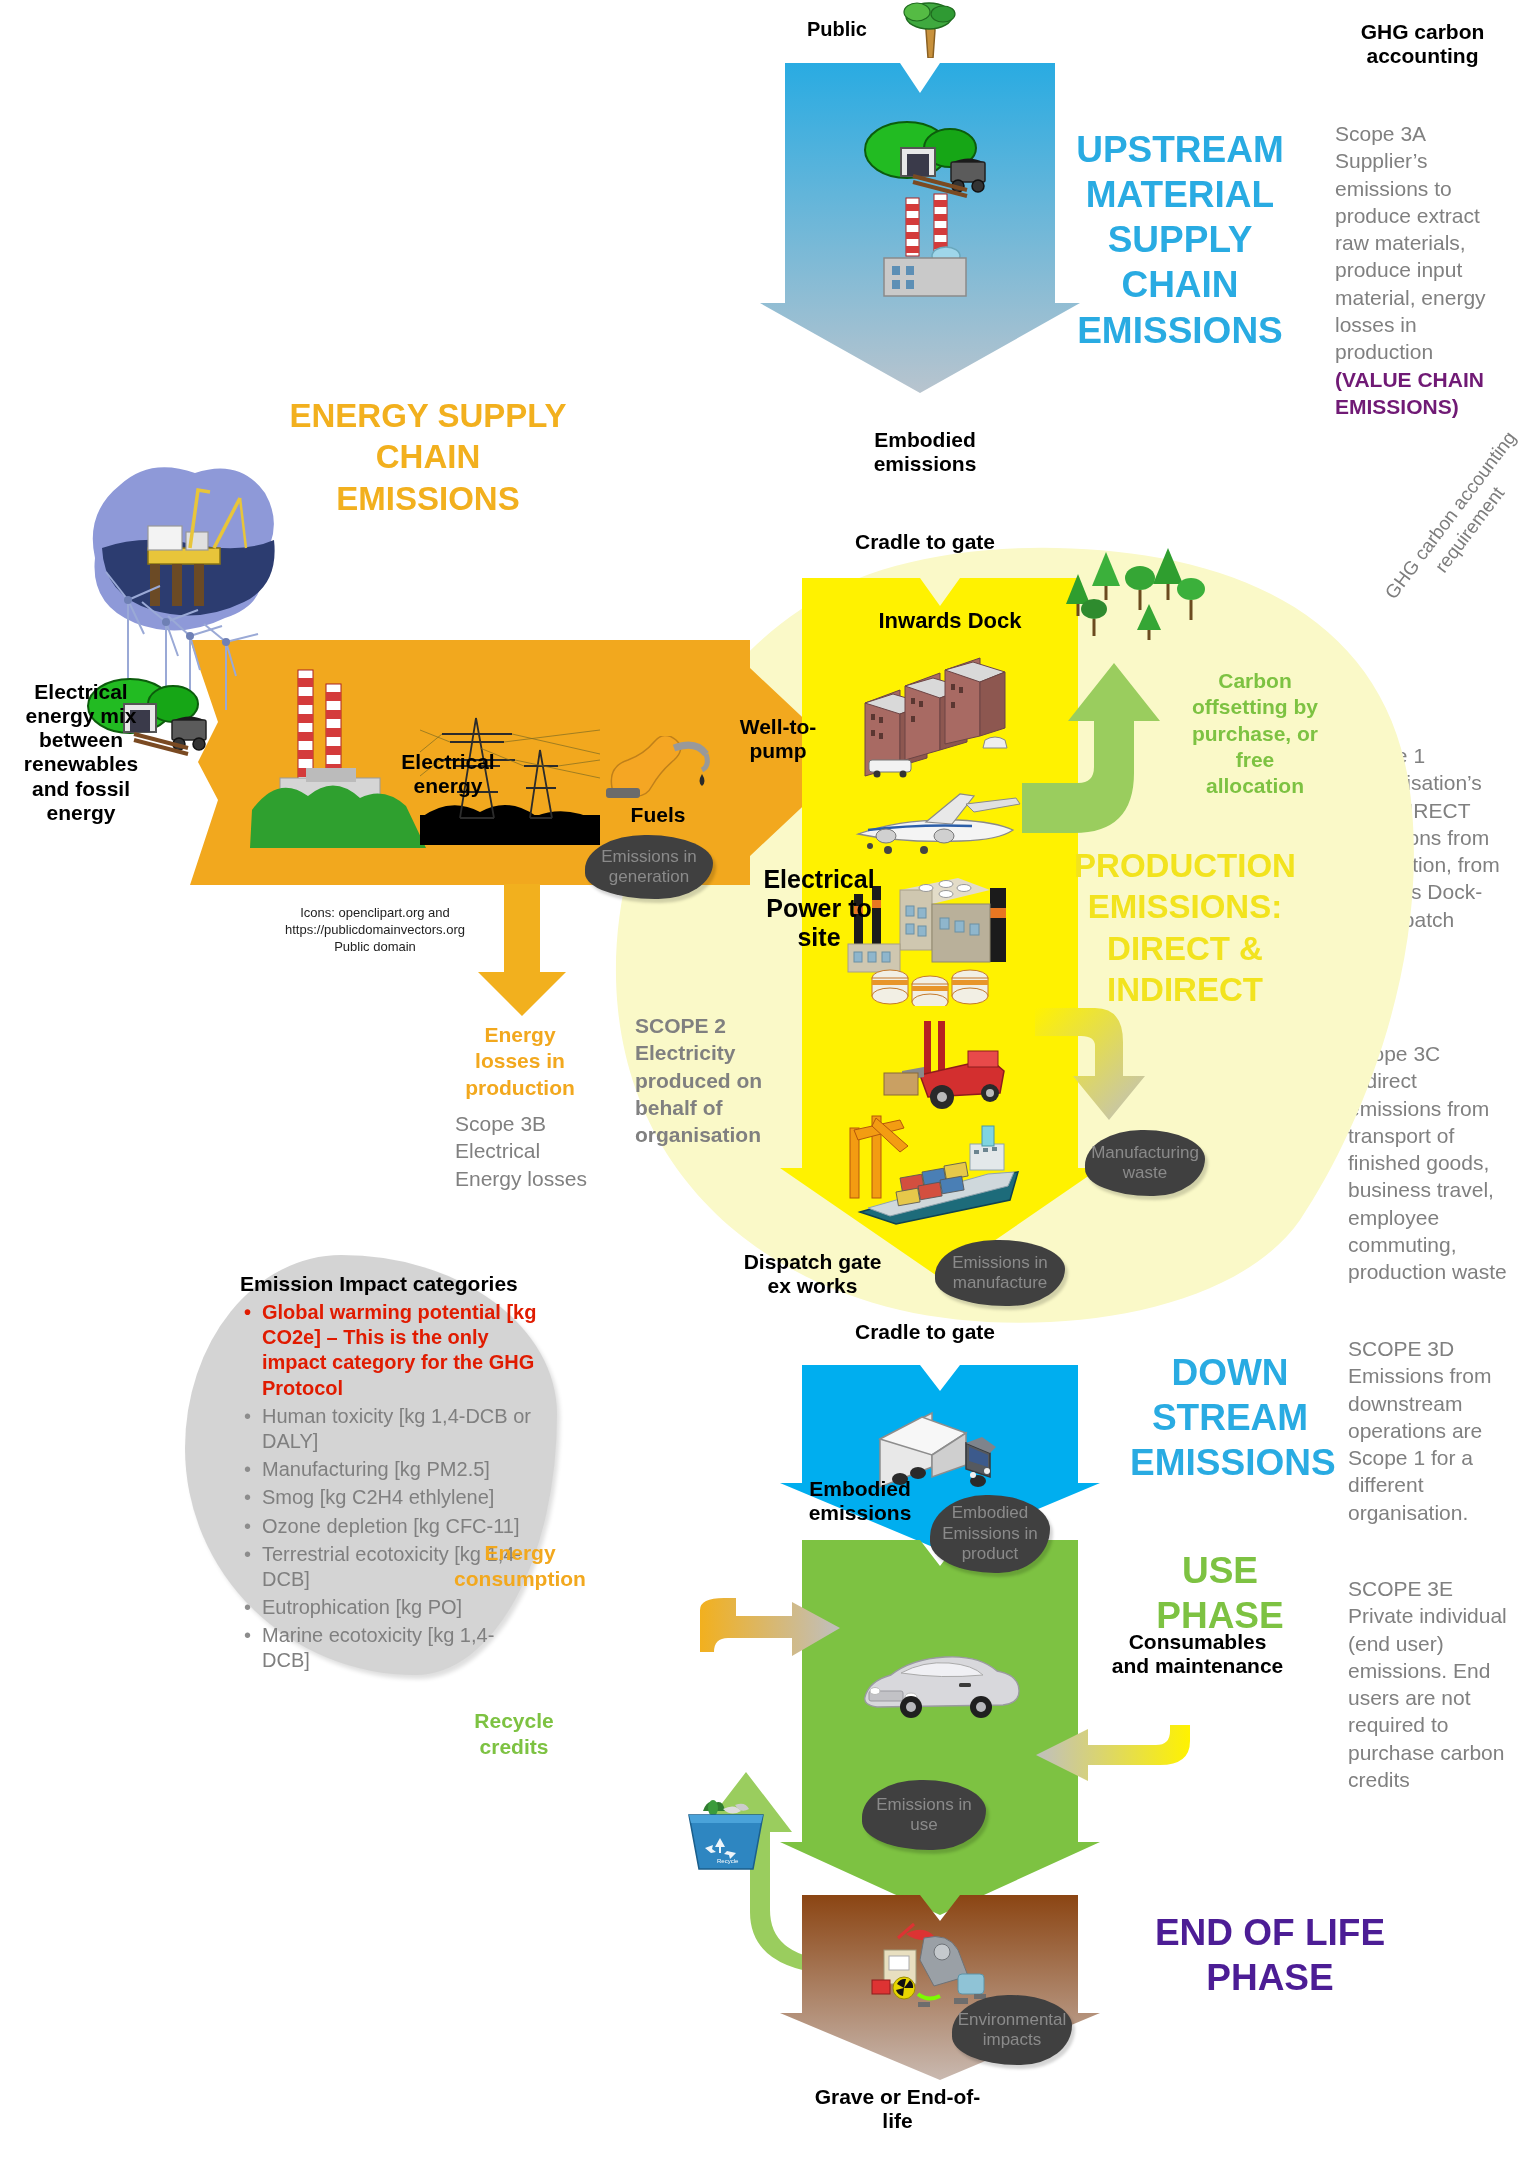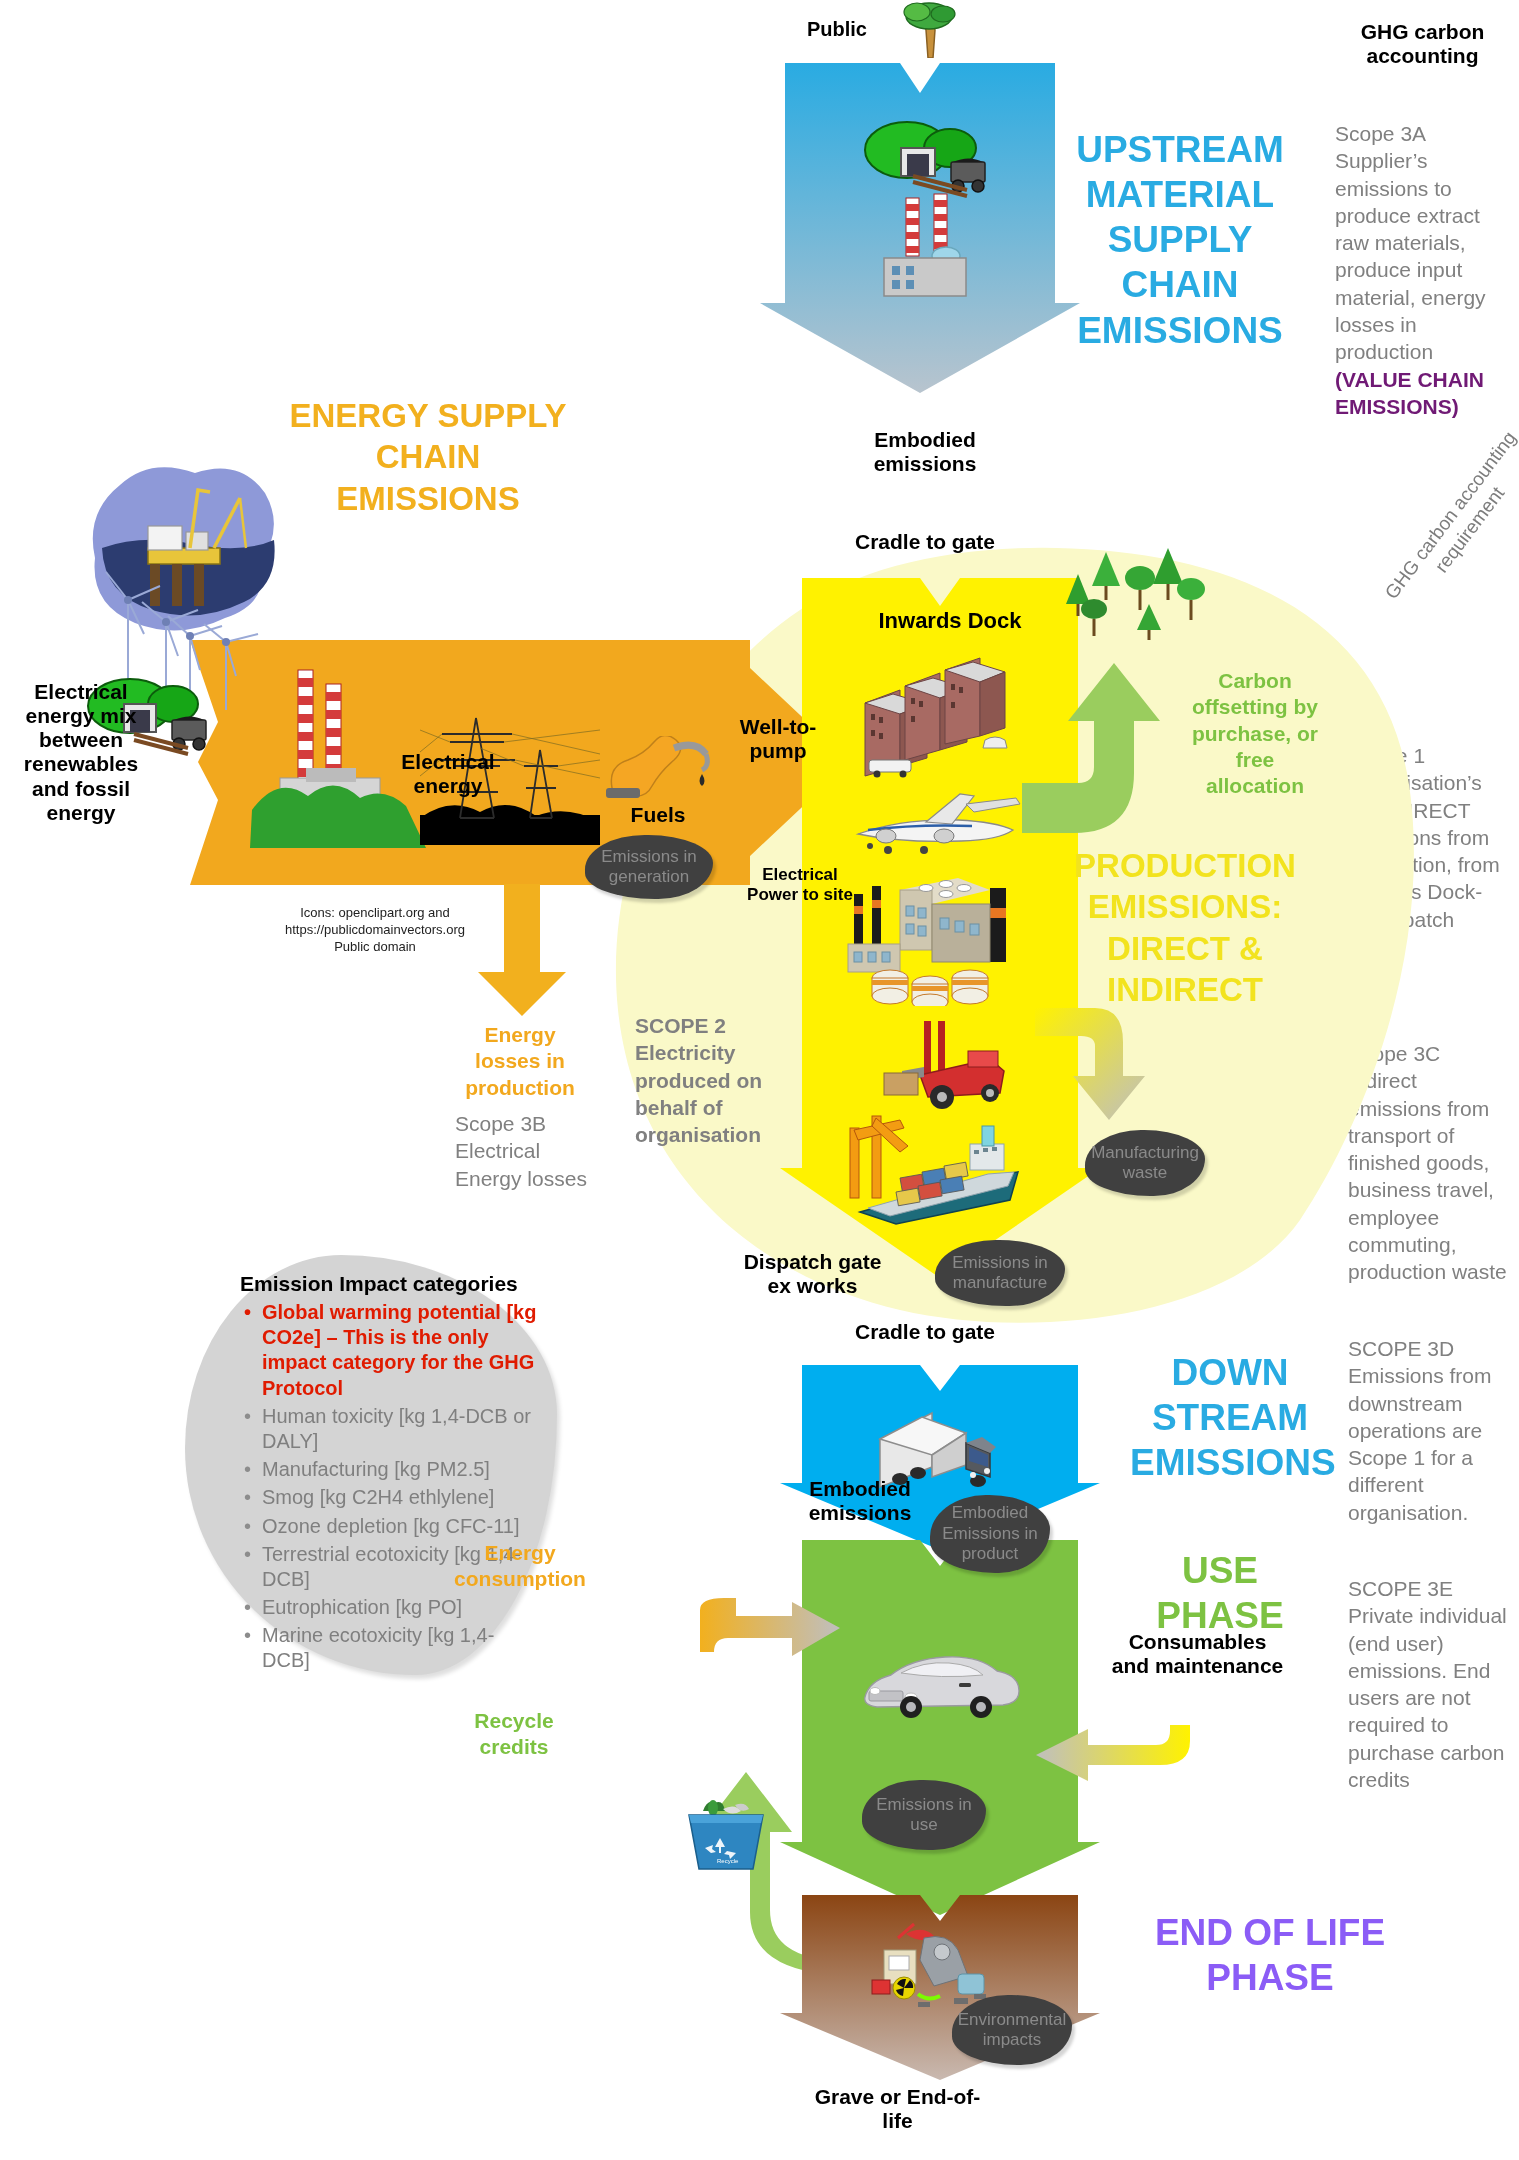--- a/index.html
+++ b/index.html
@@ -9,21 +9,21 @@
   .ctr{text-align:center;}
 
   
   .bold-black{font-weight:bold;color:#000;line-height:1.15;}
   .grey-txt{color:#808080;line-height:1.30;font-size:21px;}
   .grey-txt b{color:#701a75;}
   .hdr-blue{color:#29ABE2;font-weight:bold;font-size:37px;line-height:1.22;}
   .hdr-orange{color:#F2B01E;font-weight:bold;font-size:33px;line-height:1.25;}
   .hdr-yellow{color:#F2E31E;font-weight:bold;font-size:33px;line-height:1.25;}
   .hdr-green{color:#7DC242;font-weight:bold;font-size:37px;line-height:1.22;}
-  .hdr-brown{color:#8b5cf6;font-weight:bold;font-size:37px;line-height:1.22;}
+  .hdr-brown{color:#4c1d95;font-weight:bold;font-size:37px;line-height:1.22;}
   .lbl-orange{color:#F2A81E;font-weight:bold;font-size:21px;line-height:1.25;}
   .lbl-green{color:#7DC242;font-weight:bold;font-size:21px;line-height:1.25;}
   .cloud-txt{color:#8a8a8a;font-size:17px;line-height:1.2;}
   .tiny{font-size:13px;color:#222;line-height:1.3;}
 
   
   .cloud{background:#404040;border-radius:48% 52% 44% 56%/55% 45% 58% 42%;
          box-shadow:3px 4px 3px rgba(0,0,0,.17);display:flex;align-items:center;
          justify-content:center;text-align:center;}
 
@@ -239,21 +239,21 @@
 </svg>
 
 <div class="abs ctr bold-black" style="left:610px;top:803px;width:96px;font-size:21px;z-index:6;">Fuels</div>
 
 <div class="abs cloud" style="left:585px;top:835px;width:128px;height:64px;z-index:6;">
   <span class="cloud-txt">Emissions in generation</span>
 </div>
 
 <div class="abs ctr bold-black" style="left:718px;top:715px;width:120px;font-size:21px;z-index:7;">Well-to-pump</div>
 
-<div class="abs ctr bold-black" style="left:740px;top:865px;width:120px;font-size:17px;z-index:7;">Electrical Power to site</div>
+<div class="abs ctr bold-black" style="left:759px;top:865px;width:120px;font-size:25px;z-index:7;">Electrical Power to site</div>
 
 <div class="abs tiny ctr" style="left:275px;top:905px;width:200px;z-index:6;">Icons: openclipart.org and https://publicdomainvectors.org Public domain</div>
 
 <svg class="abs" style="left:478px;top:884px;z-index:3;" width="88" height="132" viewBox="0 0 88 132">
   <path d="M26 0 L62 0 L62 88 L88 88 L44 132 L0 88 L26 88 Z" fill="#F2B01E"></path>
 </svg>
 
 <div class="abs ctr lbl-orange" style="left:455px;top:1022px;width:130px;z-index:6;">Energy losses in production</div>
 
 <div class="abs grey-txt" style="left:455px;top:1110px;width:135px;z-index:6;">Scope 3B Electrical Energy losses</div>

